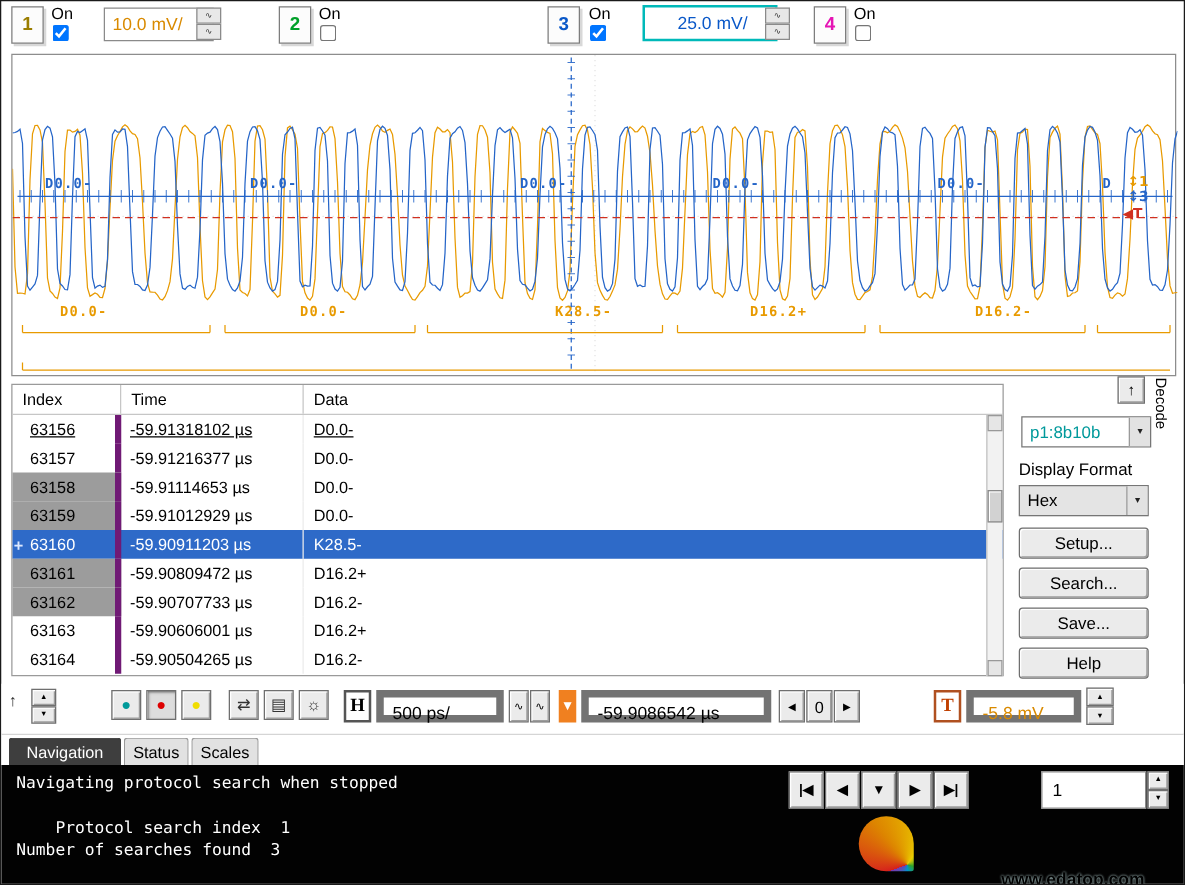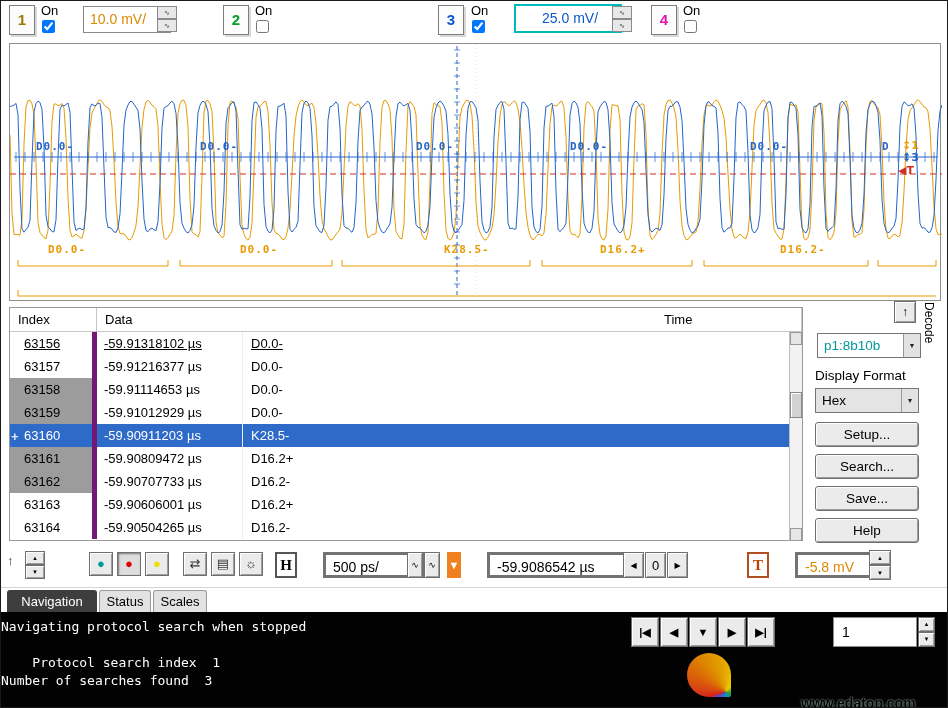--- a/index.html
+++ b/index.html
@@ -64,21 +64,21 @@
               background:#e2e2e2;border-left:1px solid #9a9a9a;}
   .combo.gray{background:#e4e4e4;}
   .pbtn{width:104px;height:25px;border-radius:3px;font-size:13.5px;}
 
   
   #toolbar{left:0;top:546px;width:948px;height:40px;background:#fff;}
   .cirbtn{width:24px;height:24px;font-size:13px;line-height:22px;}
   .icbtn{width:24px;height:24px;font-size:13px;line-height:22px;color:#333;}
   .tag{width:22px;height:26px;border:2px solid #555;background:#fff;text-align:center;
        font:bold 15px "Liberation Serif",serif;line-height:22px;}
-  .fld{height:26px;border:3px solid #737373;background:#fff;font-size:14px;line-height:24px;padding-left:7px;margin-left:22px;}
+  .fld{height:26px;border:6px solid #737373;background:#fff;font-size:14px;line-height:24px;padding-left:7px;}
 
   
   #tabstrip{left:0;top:586px;width:948px;height:25px;background:#fff;border-top:1px solid #d5d5d5;}
   .tab{position:absolute;top:2px;height:23px;line-height:22px;text-align:center;font-size:13px;
        background:#e2e2e2;border:1px solid #9a9a9a;border-bottom:none;border-radius:3px 3px 0 0;cursor:pointer;}
   .tab.active{background:#3e3e3e;color:#fff;border-color:#3e3e3e;}
 
   
   #statuspanel{left:0;top:611px;width:948px;height:97px;background:#020202;}
   .sline{white-space:pre;color:#fff;font:13px "DejaVu Sans Mono",monospace;height:18px;line-height:18px;}
@@ -298,22 +298,22 @@
     <span class="dlabel dorange" style="left:770px;top:199px;">D16.2-</span>
     
     <span class="marker" style="left:892px;top:95px;color:#e89a00;">↕1</span>
     <span class="marker" style="left:892px;top:107px;color:#2565c8;">↕3</span>
     <span class="marker" style="left:888px;top:120px;color:#d03020;">◀T</span>
   </div>
 
   <div id="grid" class="abs">
     <div class="thead">
       <div class="hcell h1">Index</div>
+      <div class="hcell h2">Time</div>
       <div class="hcell h3">Data</div>
-      <div class="hcell h2">Time</div>
     </div>
 
     <div class="trow links">
       <div class="td ti">63156</div>
       <div class="td tt">-59.91318102 µs</div>
       <div class="td td3">D0.0-</div>
     </div>
     <div class="trow">
       <div class="td ti">63157</div>
       <div class="td tt">-59.91216377 µs</div>
@@ -417,21 +417,21 @@
     </div>
   </div>
 
   <div id="tabstrip" class="abs">
     <div class="tab active" style="left:6px;width:90px;">Navigation</div>
     <div class="tab" style="left:98px;width:52px;">Status</div>
     <div class="tab" style="left:152px;width:54px;">Scales</div>
   </div>
 
   <div id="statuspanel" class="abs">
-    <div class="abs" style="left:0;top:6px;">
+    <div class="abs" style="left:12px;top:6px;">
       <div class="sline">Navigating protocol search when stopped</div>
       <div class="sline"></div>
       <div class="sline">    Protocol search index  1</div>
       <div class="sline">Number of searches found  3</div>
     </div>
 
     <button class="b3 nbtn" style="left:630px;top:5px;">|◀</button>
     <button class="b3 nbtn" style="left:659px;top:5px;">◀</button>
     <button class="b3 nbtn" style="left:688px;top:5px;">▼</button>
     <button class="b3 nbtn" style="left:717px;top:5px;">▶</button>

